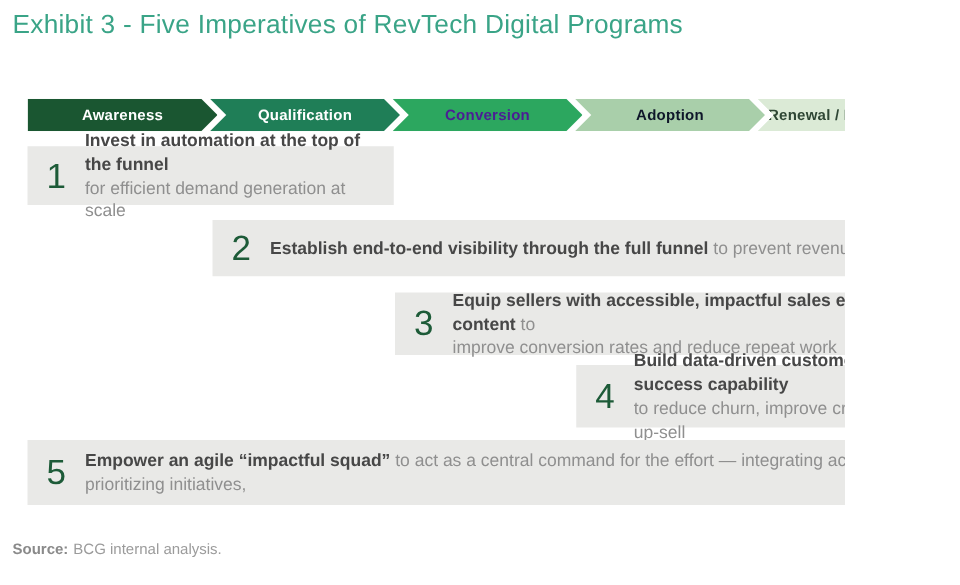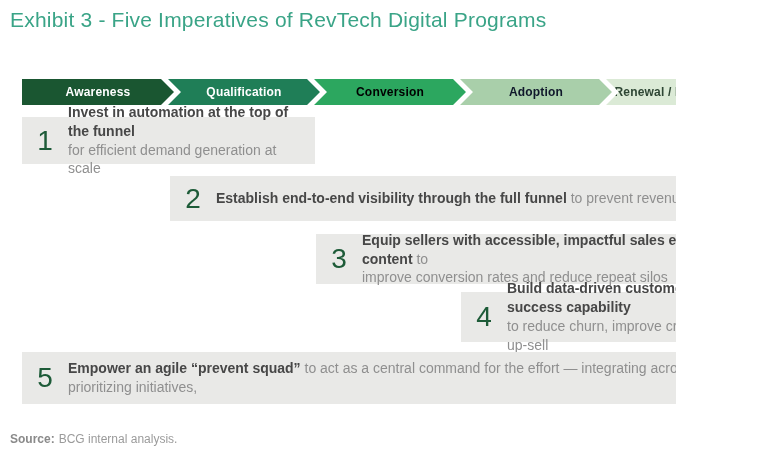--- a/index.html
+++ b/index.html
@@ -53,21 +53,21 @@
 <div class="canvas">
 
   <div class="title">Exhibit 3 - Five Imperatives of RevTech Digital Programs</div>
 
   <div class="stage first s1" style="background: rgb(26, 86, 49); color: rgb(255, 255, 255);">
     <span>Awareness</span>
   </div>
   <div class="stage mid s2" style="background: rgb(31, 126, 87); color: rgb(255, 255, 255);">
     <span>Qualification</span>
   </div>
-  <div class="stage mid s3" style="background: rgb(44, 167, 95); color: #000000;">
+  <div class="stage mid s3" style="background: rgb(44, 167, 95); color: #4c1d95;">
     <span>Conversion</span>
   </div>
   <div class="stage mid s4" style="background: rgb(169, 207, 170); color: #0f172a;">
     <span>Adoption</span>
   </div>
   <div class="stage last s5" style="background: rgb(219, 234, 214); color: rgb(46, 70, 52);">
     <span>Renewal / Expansion</span>
   </div>
 
   <div class="imp imp1">
@@ -83,36 +83,36 @@
     <div class="txt">
       <div><span class="b">Establish end-to-end visibility through the full funnel</span><span> to prevent revenue leakage</span></div>
 
     </div>
   </div>
 
   <div class="imp imp3">
     <div class="num">3</div>
     <div class="txt">
       <div><span class="b">Equip sellers with accessible, impactful sales enablement content</span><span> to</span></div>
-      <div>improve conversion rates and reduce repeat silos</div>
+      <div>improve conversion rates and reduce repeat work</div>
     </div>
   </div>
 
   <div class="imp imp4">
     <div class="num">4</div>
     <div class="txt">
       <div><span class="b">Build data-driven customer success capability</span><span></span></div>
       <div>to reduce churn, improve cross-sell / up-sell</div>
     </div>
   </div>
 
   <div class="imp imp5">
     <div class="num">5</div>
     <div class="txt">
-      <div><span class="b">Empower an agile “prevent squad”</span><span> to act as a central command for the effort — integrating across silos, prioritizing initiatives,</span></div>
+      <div><span class="b">Empower an agile “impactful squad”</span><span> to act as a central command for the effort — integrating across silos, prioritizing initiatives,</span></div>
     </div>
   </div>
 
   <div class="source">
     <span class="src-label">Source:</span><span>BCG internal analysis.</span>
   </div>
 
 </div>
 
 </body></html>

